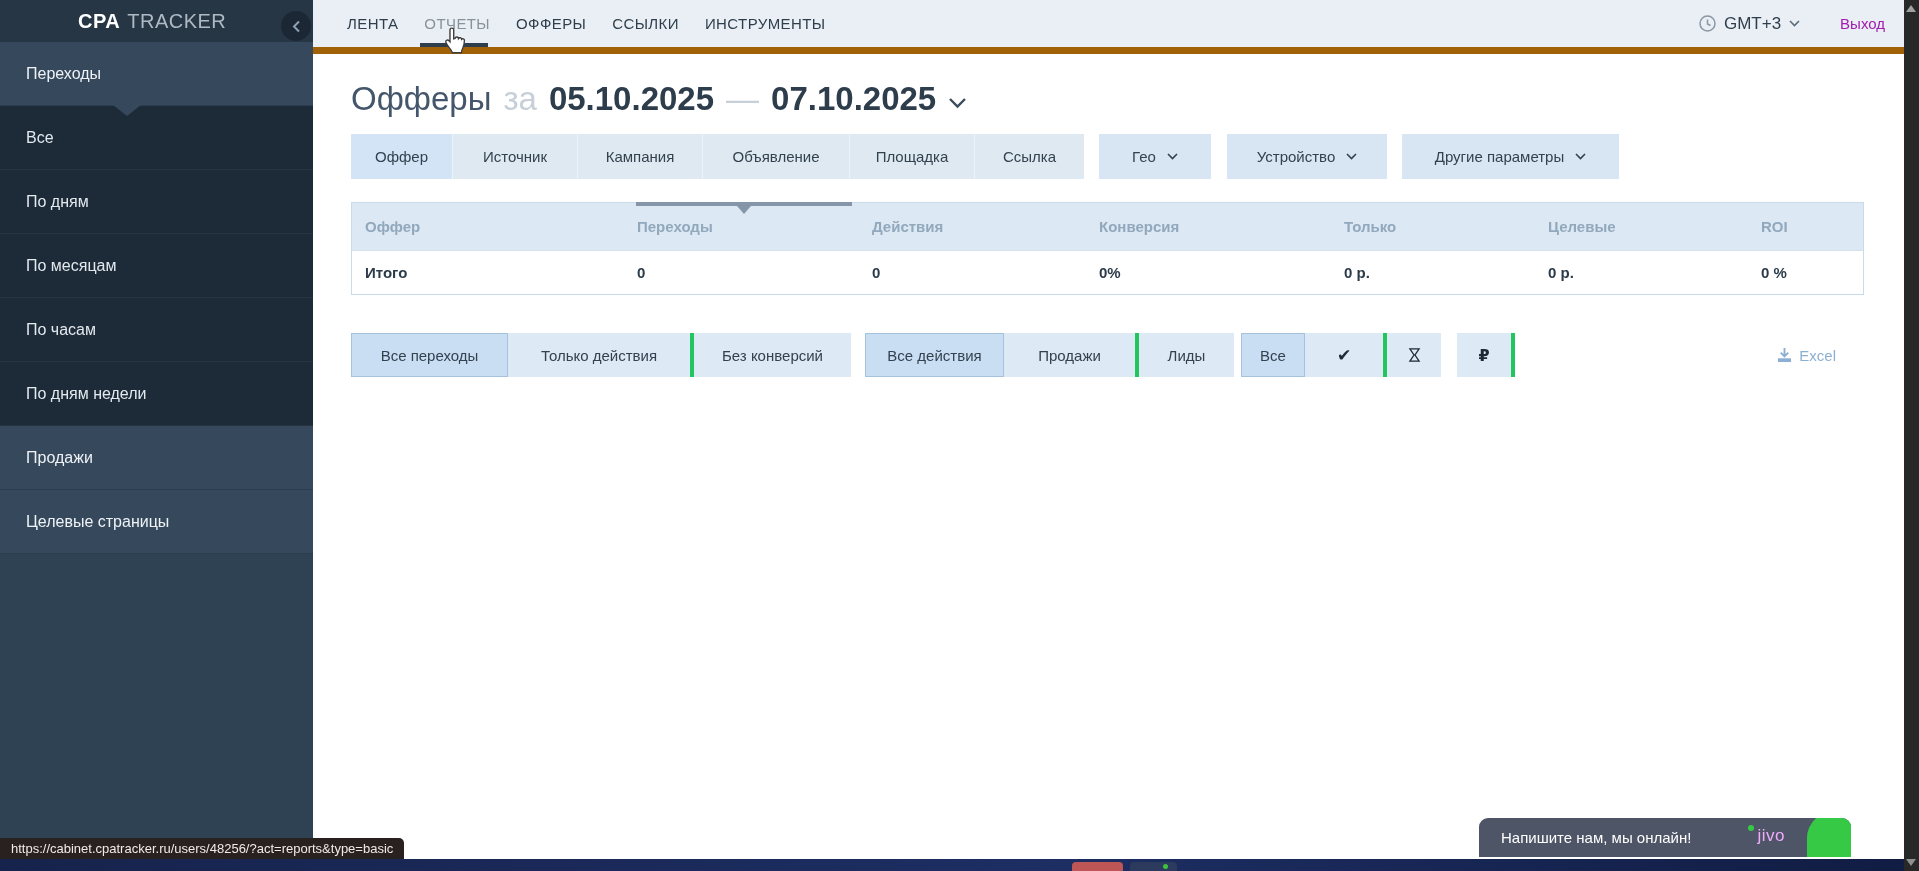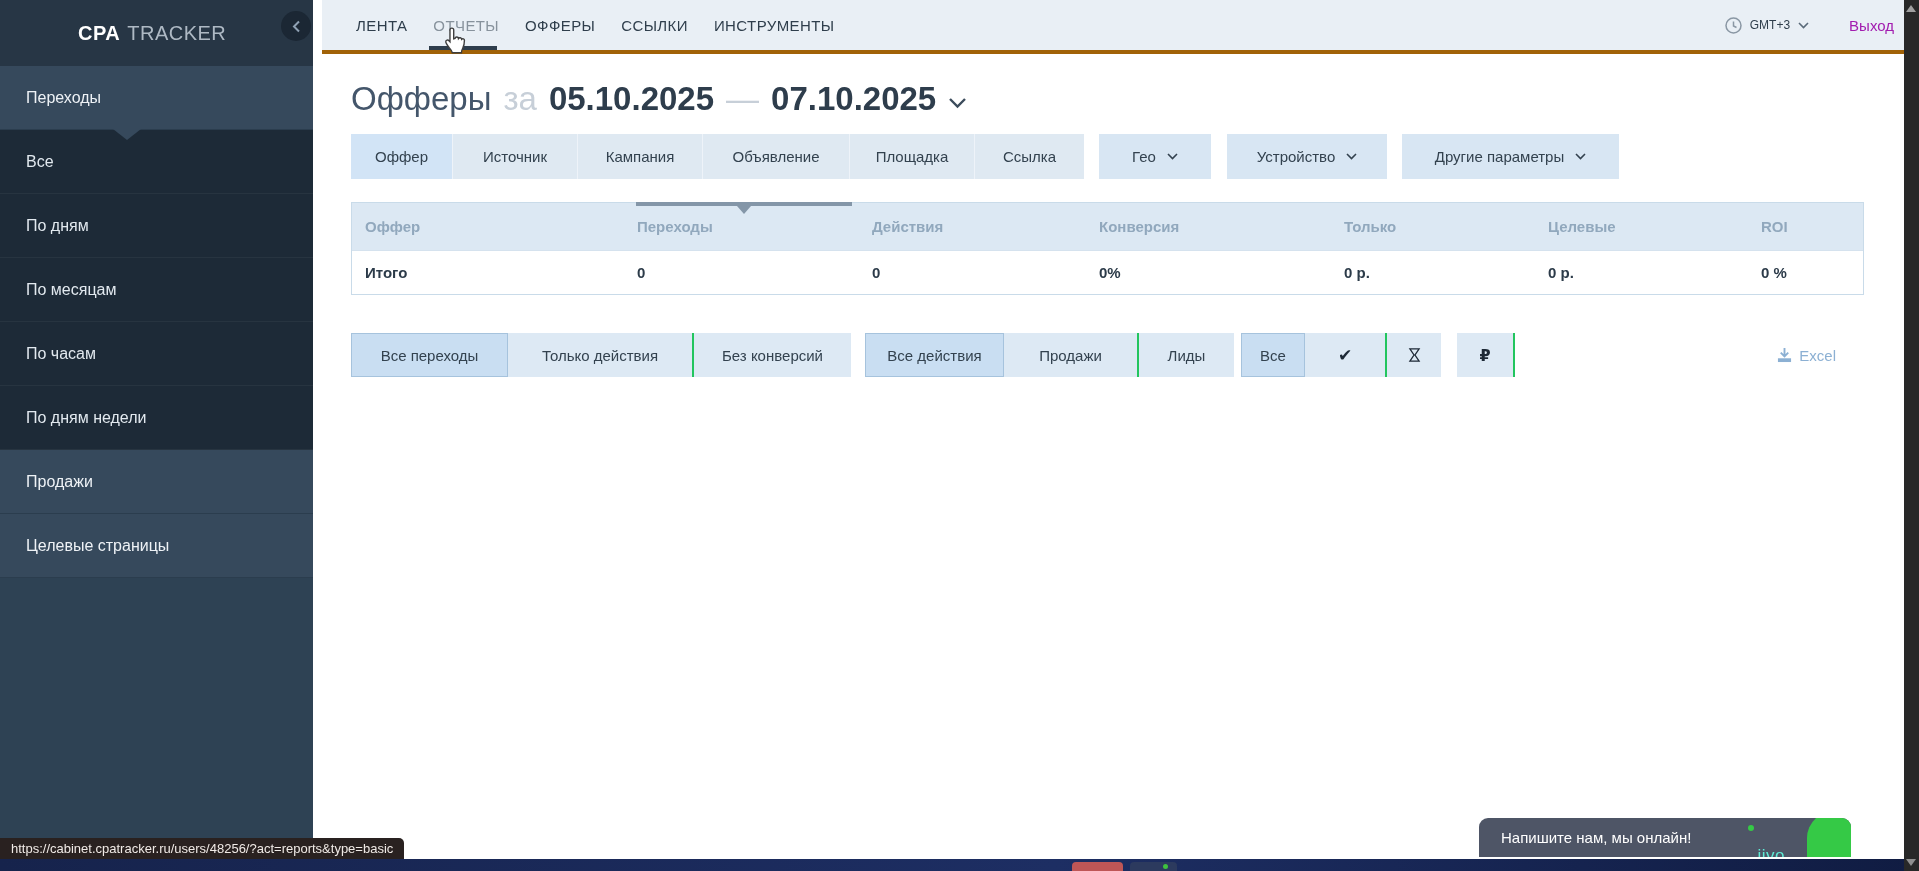--- a/index.html
+++ b/index.html
@@ -1,39 +1,39 @@
 <!DOCTYPE html>
 <html><head>
 <meta charset="utf-8">
 <style>
   html,body{margin:0;padding:0;background:#fff;}
   *{box-sizing:border-box;font-family:"Liberation Sans","DejaVu Sans",sans-serif;}
   .screen{position:relative;width:1919px;height:871px;overflow:hidden;background:#fff;}
 
   
   .sidebar{position:absolute;left:0;top:0;width:313px;height:871px;background:#2e4254;display:flex;flex-direction:column;}
-  .logo-bar{height:66px;background:#273645;display:flex;align-items:center;padding-left:78px;position:relative;flex:0 0 auto;}
+  .logo-bar{height:42px;background:#273645;display:flex;align-items:center;padding-left:78px;position:relative;flex:0 0 auto;}
   .logo-bold{color:#ffffff;font-weight:700;font-size:20px;letter-spacing:.5px;}
   .logo-rest{color:#aeb9c4;font-weight:400;font-size:20px;letter-spacing:.5px;margin-left:7px;}
   .collapse-btn{position:absolute;right:2px;top:11px;width:30px;height:30px;border-radius:50%;background:#1b2734;display:flex;align-items:center;justify-content:center;cursor:pointer;}
   .sb-item{height:64px;flex:0 0 auto;display:flex;align-items:center;padding-left:26px;font-size:16px;cursor:pointer;position:relative;}
   .sb-section{background:#36495c;color:#eef2f6;border-bottom:1px solid #2b3d4e;}
   .sb-sub{background:#1d2a37;color:#e2e9ef;border-bottom:1px solid #273440;}
   .sb-pointer{position:absolute;left:113px;bottom:-11px;width:0;height:0;border-left:14px solid transparent;border-right:14px solid transparent;border-top:11px solid #36495c;z-index:2;}
   .sb-fill{flex:1 1 auto;background:#2e4254;}
 
   
-  .topbar{position:absolute;left:322px;top:0;width:1591px;height:54px;background:#e9eff5;border-bottom:4px solid #a16207;}
+  .topbar{position:absolute;left:313px;top:0;width:1591px;height:54px;background:#e9eff5;border-bottom:7px solid #a16207;}
   .topnav{display:flex;gap:26px;align-items:center;height:100%;padding-left:34px;}
   .topnav-item{font-size:15px;color:#2f3e4c;letter-spacing:.4px;cursor:pointer;white-space:nowrap;}
   .topnav-item.active{color:#87929c;}
   .nav-underline{position:absolute;left:107px;bottom:0;width:68px;height:4px;background:#2e3d4c;}
   .topbar-right{position:absolute;right:19px;top:0;height:100%;display:flex;align-items:center;gap:40px;}
   .tz{display:flex;align-items:center;gap:8px;cursor:pointer;}
-  .tz-label{font-size:12px;color:#2f3e4c;}
+  .tz-label{font-size:17px;color:#2f3e4c;}
   .logout{font-size:15px;color:#a21caf;cursor:pointer;}
 
   
   .main{position:absolute;left:313px;top:54px;width:1591px;height:803px;background:#fff;}
   .page-title{position:absolute;left:38px;top:26px;font-size:33px;color:#44566b;display:flex;align-items:center;gap:12px;white-space:nowrap;}
   .page-title .muted{color:#c7cfd8;}
   .page-title .date{color:#2e3d4c;font-weight:700;cursor:pointer;}
 
   .dim-row{position:absolute;left:38px;top:80px;display:flex;height:45px;}
   .dimtab{height:45px;display:flex;align-items:center;justify-content:center;font-size:15px;color:#33424f;background:#dfe9f2;border-right:1px solid #eef3f9;cursor:pointer;}
@@ -44,29 +44,29 @@
   .thead{display:flex;background:#dce8f3;height:47px;align-items:center;position:relative;}
   .th{font-weight:700;color:#91a8bd;font-size:15px;padding-left:13px;cursor:pointer;}
   .trow{display:flex;background:#ffffff;height:44px;align-items:center;border-top:1px solid #d5e2ee;}
   .td{font-weight:700;color:#2c3b49;font-size:15px;padding-left:13px;}
   .c1{width:272px;flex:0 0 auto;}.c2{width:235px;flex:0 0 auto;}.c3{width:227px;flex:0 0 auto;}
   .c4{width:245px;flex:0 0 auto;}.c5{width:204px;flex:0 0 auto;}.c6{width:213px;flex:0 0 auto;}.c7{width:117px;flex:0 0 auto;}
   .sort-bar{position:absolute;left:284px;top:-1px;width:216px;height:4px;background:#8496a8;}
   .sort-tri{position:absolute;left:385px;top:3px;width:0;height:0;border-left:7px solid transparent;border-right:7px solid transparent;border-top:8px solid #8496a8;}
 
   .filters{position:absolute;left:38px;top:279px;width:1513px;display:flex;align-items:center;}
-  .fbtn{height:44px;display:flex;align-items:center;justify-content:center;font-size:15px;color:#33424f;background:#dde9f4;border-right:2px solid #22c55e;cursor:pointer;}
+  .fbtn{height:44px;display:flex;align-items:center;justify-content:center;font-size:15px;color:#33424f;background:#dde9f4;border-right:4px solid #22c55e;cursor:pointer;}
   .fbtn.selected{background:#c9def2;border:1px solid #a6c3dd;}
   .fbtn.icon-btn{font-size:17px;font-weight:700;color:#1d2936;}
   .excel{margin-left:auto;margin-right:28px;color:#8cb0d3;font-size:15px;display:flex;gap:7px;align-items:center;cursor:pointer;}
 
   
   .jivo{position:absolute;left:1479px;top:818px;width:372px;height:39px;background:#4e5566;border-radius:9px 9px 0 0;overflow:hidden;display:flex;align-items:center;cursor:pointer;z-index:5;}
   .jivo-msg{color:#ffffff;font-size:15px;padding-left:22px;}
-  .jivo-brand{position:absolute;right:66px;top:8px;color:#5eead4;font-size:17px;font-weight:400;letter-spacing:.5px;margin-top:20px;}
+  .jivo-brand{position:absolute;right:66px;top:8px;color:#f0abfc;font-size:17px;font-weight:400;letter-spacing:.5px;}
   .jivo-dot{position:absolute;right:97px;top:7px;width:6px;height:6px;border-radius:50%;background:#35c946;}
   .jivo-leaf{position:absolute;right:-16px;top:-8px;width:60px;height:56px;background:#35c946;border-radius:50% 50% 50% 0;}
   .status-tooltip{position:absolute;left:0;top:838px;height:21px;background:#292120;color:#f0eae6;font-size:13px;display:flex;align-items:center;padding:0 11px;border-radius:0 5px 0 0;z-index:6;white-space:nowrap;}
   .bottom-strip{position:absolute;left:0;top:859px;width:1919px;height:12px;background:linear-gradient(90deg,#16234c,#1d2e63 55%,#101c42);z-index:4;}
   .task-pill-red{position:absolute;left:1072px;top:3px;width:51px;height:9px;border-radius:4px 4px 0 0;background:#bf5656;}
   .task-pill-dark{position:absolute;left:1130px;top:3px;width:47px;height:9px;border-radius:4px 4px 0 0;background:#2c3a5e;}
   .task-pill-dark .dot{position:absolute;right:9px;top:2px;width:5px;height:5px;border-radius:50%;background:#3ec13e;}
   .scrollbar{position:absolute;left:1904px;top:0;width:15px;height:871px;background:#282828;z-index:7;}
   .sb-up{position:absolute;left:2px;top:5px;width:0;height:0;border-left:5px solid transparent;border-right:5px solid transparent;border-bottom:7px solid #a0a0a0;cursor:pointer;}
   .sb-down{position:absolute;left:2px;bottom:5px;width:0;height:0;border-left:5px solid transparent;border-right:5px solid transparent;border-top:7px solid #8f8f8f;cursor:pointer;}

